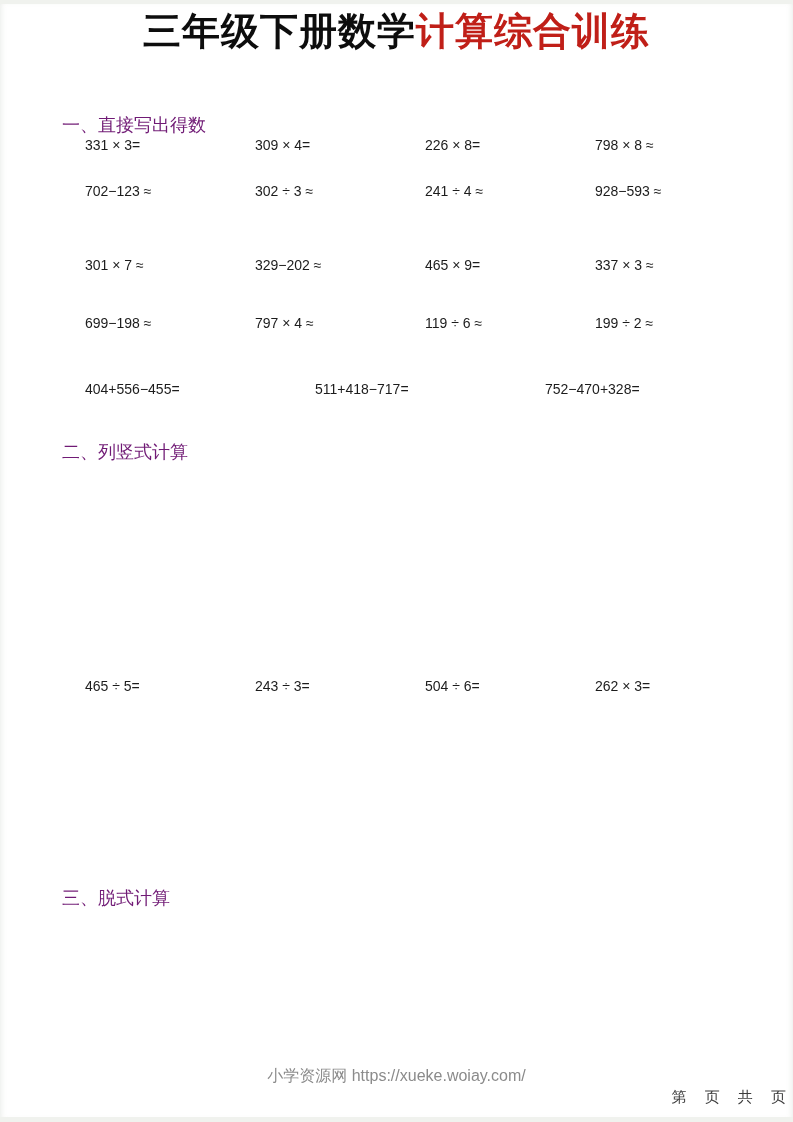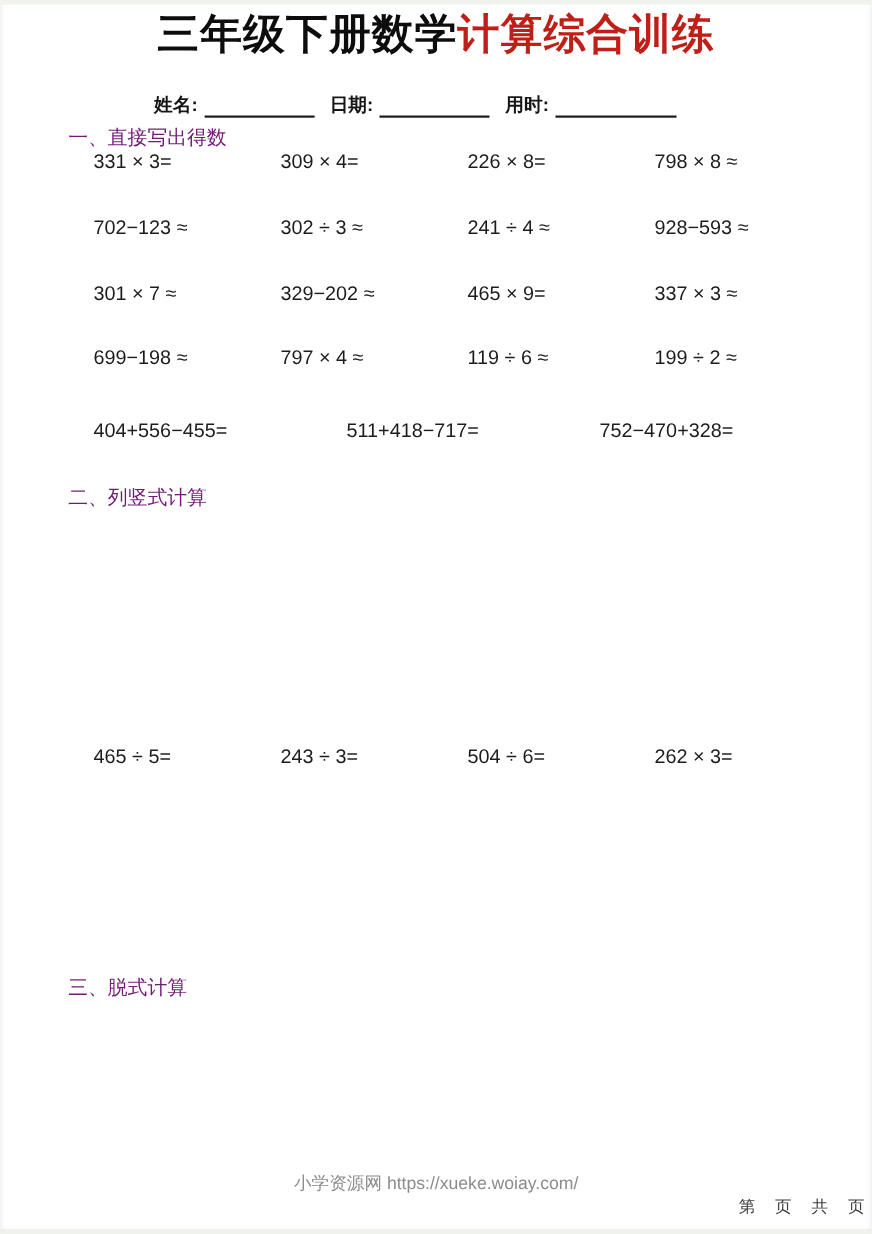--- a/index.html
+++ b/index.html
@@ -38,21 +38,21 @@
 
   .sec-heading{
     position:absolute;left:62px;
     font-size:18px;font-weight:normal;color:#701a75;
     white-space:nowrap;
     text-align:right;
   }
   .row{position:absolute;left:0;width:100%;height:24px;}
   .cell{
     position:absolute;top:0;
-    font-size:18px;color:#1c1c1c;white-space:nowrap;
+    font-size:14px;color:#1c1c1c;white-space:nowrap;
   }
   .cols4 .c0{left:85px;}  .cols4 .c1{left:255px;}
   .cols4 .c2{left:425px;} .cols4 .c3{left:595px;}
   .cols3 .c0{left:85px;}  .cols3 .c1{left:315px;}
   .cols3 .c2{left:545px;text-align:right;}
 
   .footer-source{
     position:absolute;top:1066px;left:0;width:100%;
     text-align:center;font-size:16px;color:#8b8b8b;white-space:nowrap;
   }
@@ -64,38 +64,30 @@
 </style>
 </head>
 <body>
 
 <div class="page">
   <div class="edge top"></div>
   <div class="edge bottom"></div>
 
   <h1 class="title"><span>三年级下册数学</span><span class="red">计算综合训练</span></h1>
 
-  <div class="info-line">
-    <span class="info-label">姓名:</span>
-    <span class="blank"></span>
-    <span class="info-label">日期:</span>
-    <span class="blank"></span>
-    <span class="info-label">用时:</span>
-    <span class="blank last"></span>
-  </div>
 
   <div class="sec-heading" style="top:113px">一、直接写出得数</div>
 
   <div class="row cols4" style="top:137px">
     <span class="cell c0">331 × 3=</span>
     <span class="cell c1">309 × 4=</span>
     <span class="cell c2">226 × 8=</span>
     <span class="cell c3">798 × 8 ≈</span>
   </div>
-  <div class="row cols4" style="top:197px">
+  <div class="row cols4" style="top:183px">
     <span class="cell c0">702−123 ≈</span>
     <span class="cell c1">302 ÷ 3 ≈</span>
     <span class="cell c2">241 ÷ 4 ≈</span>
     <span class="cell c3">928−593 ≈</span>
   </div>
   <div class="row cols4" style="top:257px">
     <span class="cell c0">301 × 7 ≈</span>
     <span class="cell c1">329−202 ≈</span>
     <span class="cell c2">465 × 9=</span>
     <span class="cell c3">337 × 3 ≈</span>

